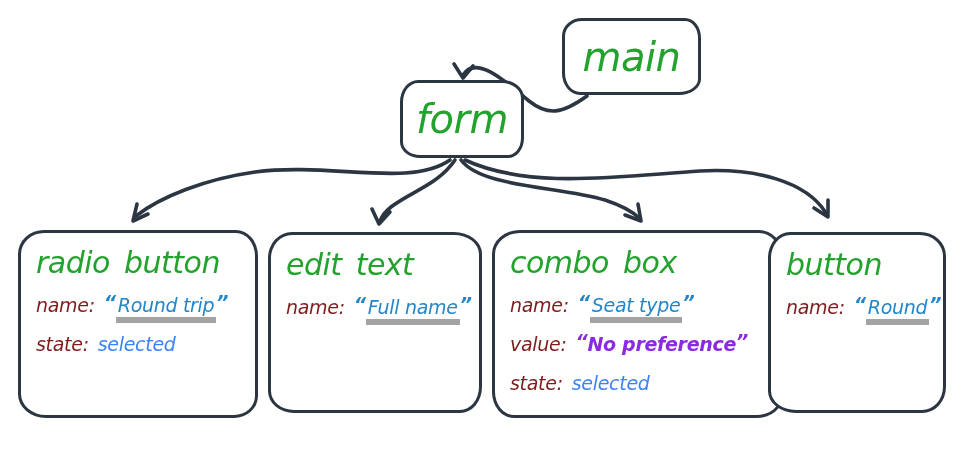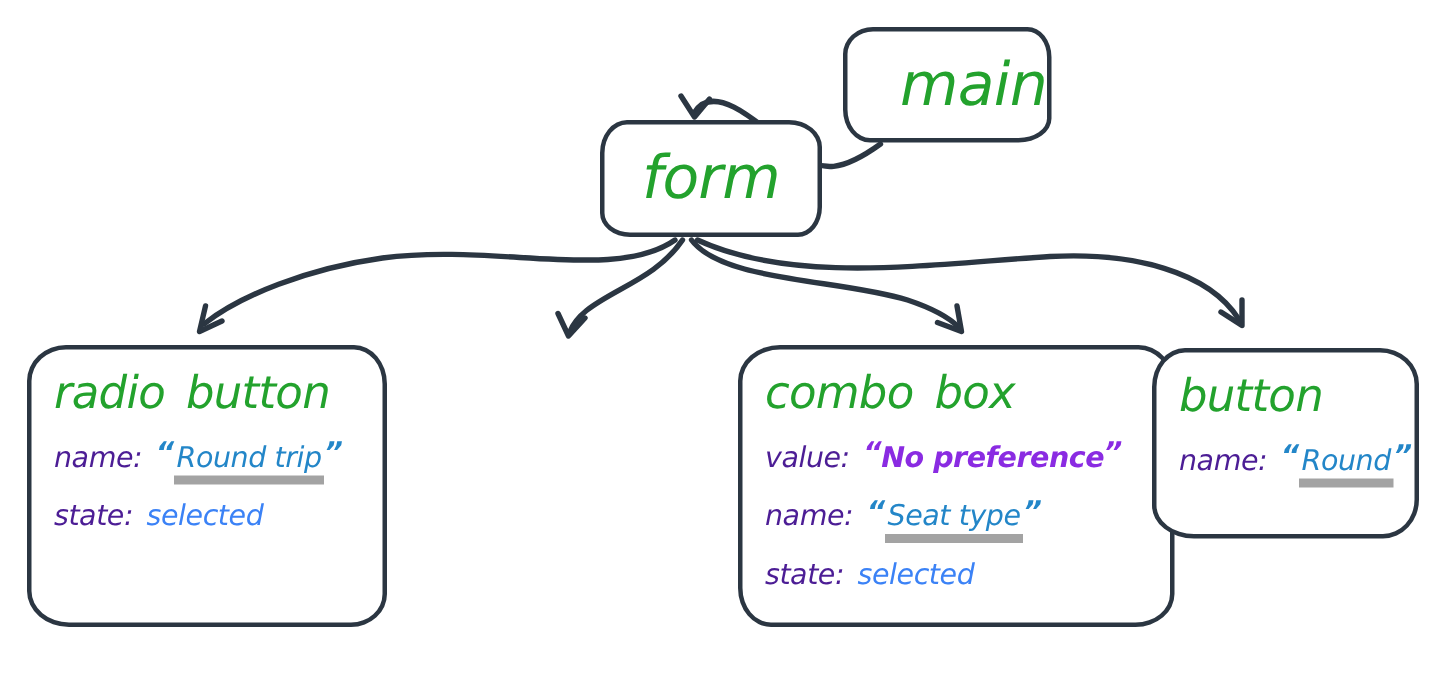--- a/index.html
+++ b/index.html
@@ -30,34 +30,34 @@
   }
   .node {
     position: absolute;
     box-sizing: border-box;
     background: #ffffff;
     border: 3.5px solid #2b3642;
   }
   .node-main {
     left: 562px; top: 18px; width: 139px; height: 77px;
     border-radius: 20px 16px 22px 18px / 18px 20px 16px 22px;
-    display: flex; align-items: center; justify-content: flex-end;
+    display: flex; align-items: center; justify-content: center;
   }
   .node-form {
-    left: 400px; top: 80px; width: 148px; height: 78px;
+    left: 400px; top: 80px; width: 124px; height: 78px;
     border-radius: 18px 22px 16px 20px / 22px 18px 20px 16px;
     display: flex; align-items: center; justify-content: center;
   }
   .node-radio  { left: 18px;  top: 230px; width: 240px; height: 188px;
                  border-radius: 26px 22px 24px 28px / 24px 26px 22px 24px; }
   .node-edit   { left: 268px; top: 232px; width: 214px; height: 181px;
                  border-radius: 24px 28px 22px 26px / 26px 22px 26px 22px; }
   .node-combo  { left: 492px; top: 230px; width: 291px; height: 188px;
                  border-radius: 28px 24px 26px 22px / 24px 26px 22px 26px; }
-  .node-button { left: 768px; top: 232px; width: 178px; height: 127px;
+  .node-button { left: 768px; top: 232px; width: 178px; height: 181px;
                  border-radius: 22px 26px 24px 28px / 26px 24px 26px 22px; }
   .node-child {
     padding: 8px 0 0 15px;
   }
   .role {
     font-style: italic;
     color: #23a22d;
     white-space: nowrap;
     letter-spacing: -0.5px;
     word-spacing: 5px;
@@ -71,21 +71,21 @@
   .props { margin-top: 7px; }
   .prop {
     font-style: italic;
     font-size: 19px;
     line-height: 26px;
     margin-bottom: 13px;
     white-space: nowrap;
     letter-spacing: -0.3px;
   }
   .plabel {
-    color: #4c1d95;
+    color: #7f1d1d;
     margin-right: 9px;
   }
   .q {
     position: relative;
     top: -3px;
     font-weight: bold;
   }
   .kind-name  .q, .kind-name  .pvalue { color: #2386c8; }
   .kind-state .pvalue { color: #3b82f6; }
   .kind-value .q, .kind-value .pvalue { color: #8a2be2; }
@@ -136,29 +136,37 @@
     <div class="props">
       <div class="prop kind-name">
         <span class="plabel">name:</span><span class="q">“</span><span class="pvalue u">Round trip</span><span class="q">”</span>
       </div>
       <div class="prop kind-state">
         <span class="plabel">state:</span><span class="pvalue">selected</span>
       </div>
     </div>
   </div>
 
+  <div class="node node-child node-edit">
+    <span class="role role-child">edit text</span>
+    <div class="props">
+      <div class="prop kind-name">
+        <span class="plabel">name:</span><span class="q">“</span><span class="pvalue u">Full name</span><span class="q">”</span>
+      </div>
+    </div>
+  </div>
 
   <div class="node node-child node-combo">
     <span class="role role-child">combo box</span>
     <div class="props">
+      <div class="prop kind-name">
+        <span class="plabel">name:</span><span class="q">“</span><span class="pvalue u">Seat type</span><span class="q">”</span>
+      </div>
       <div class="prop kind-value">
         <span class="plabel">value:</span><span class="q">“</span><span class="pvalue">No preference</span><span class="q">”</span>
-      </div>
-      <div class="prop kind-name">
-        <span class="plabel">name:</span><span class="q">“</span><span class="pvalue u">Seat type</span><span class="q">”</span>
       </div>
       <div class="prop kind-state">
         <span class="plabel">state:</span><span class="pvalue">selected</span>
       </div>
     </div>
   </div>
 
   <div class="node node-child node-button">
     <span class="role role-child">button</span>
     <div class="props">

